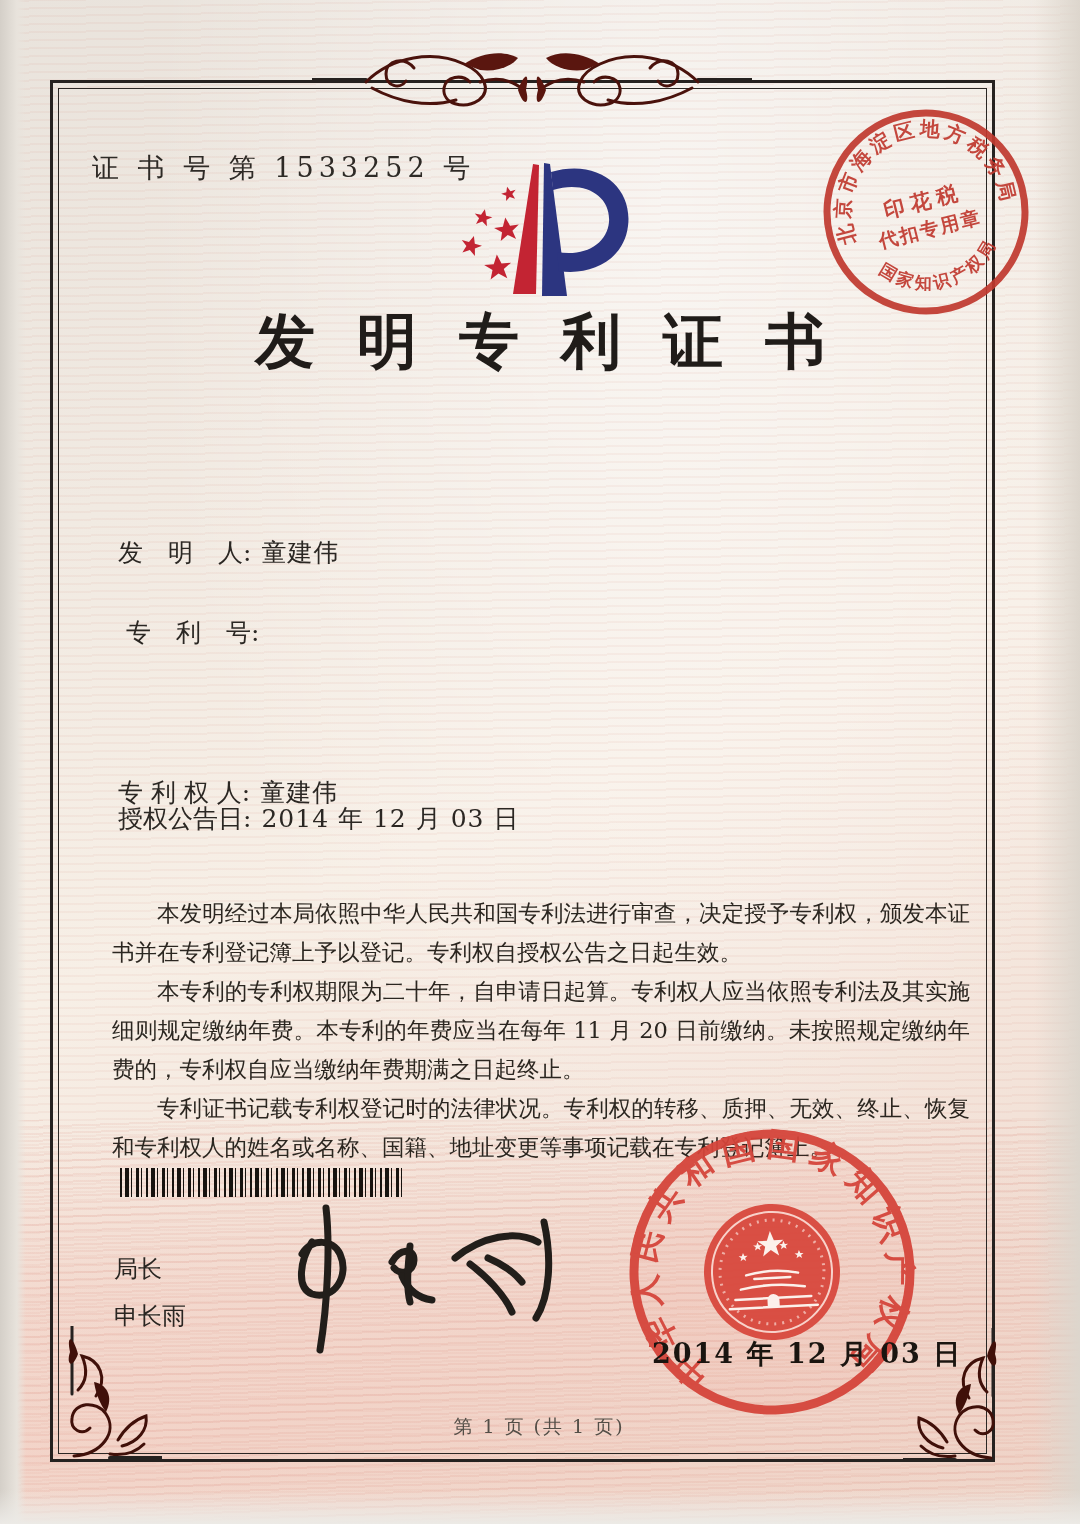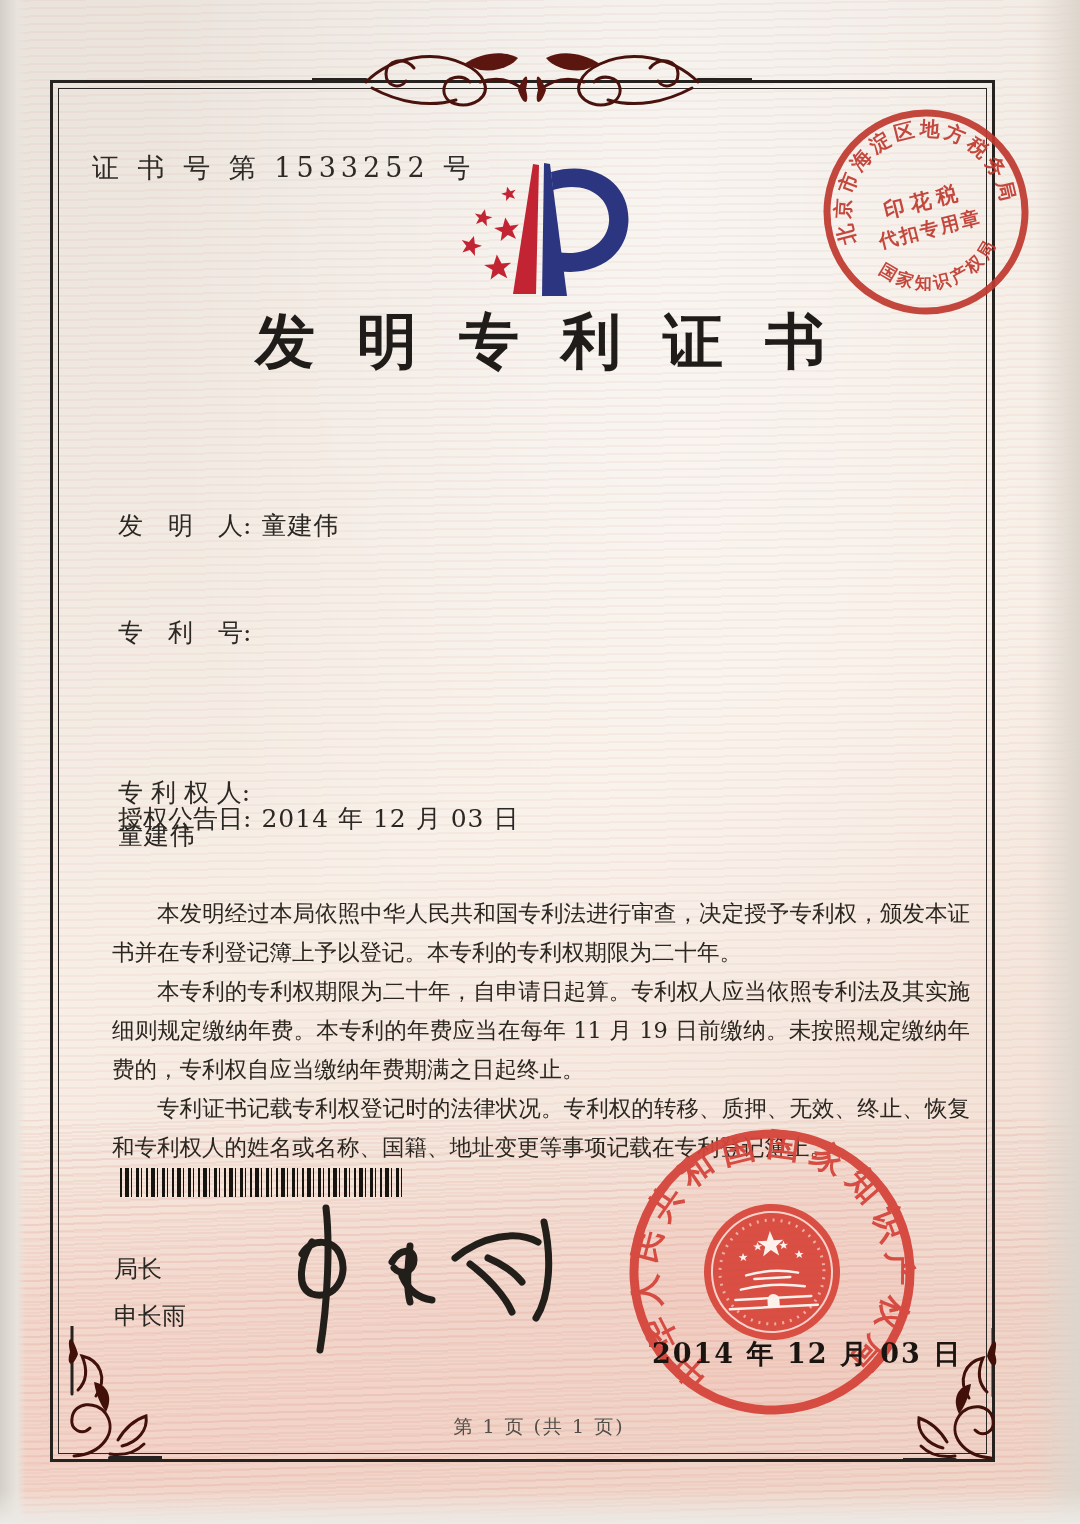--- a/index.html
+++ b/index.html
@@ -35,21 +35,21 @@
   .logo{position:absolute;left:435px;top:150px;width:230px;height:158px;}
   .taxstamp{position:absolute;left:818px;top:104px;width:216px;height:216px;opacity:.92;}
 
   .title{position:absolute;left:0;top:302px;width:1080px;text-align:center;
     font-size:60px;font-weight:700;letter-spacing:42px;text-indent:42px;color:#201c19;}
 
   .frow{position:absolute;left:118px;right:95px;display:flex;gap:10px;
     font-size:25px;color:#2b2723;white-space:nowrap;}
   .frow .fvalue{letter-spacing:1px;}
   .frow0{top:452px;white-space:normal;}
-  .frow1{top:509px;} .frow2{top:616px;} .frow3{top:696px;} .frow4{top:776px;flex-direction:column;} .frow5{top:802px;}
+  .frow1{top:536px;} .frow2{top:616px;margin-left:8px;} .frow3{top:696px;} .frow4{top:776px;} .frow5{top:802px;}
 
   .paras{position:absolute;left:112px;top:894px;width:858px;font-size:22.5px;
     line-height:39px;text-align:justify;color:#2b2620;}
   .paras p{margin:0;text-indent:2em;}
 
   .barcode{position:absolute;left:120px;top:1168px;width:282px;height:29px;
     background:repeating-linear-gradient(90deg,
       #17130f 0 2px, transparent 2px 5px,
       #17130f 5px 9px, transparent 9px 11px,
       #17130f 11px 12px, transparent 12px 16px,
@@ -164,22 +164,22 @@
   <div class="frow frow4">
     <span class="flabel">专 利 权 人:</span>
     <span class="fvalue">童建伟</span>
   </div>
   <div class="frow frow5">
     <span class="flabel">授权公告日:</span>
     <span class="fvalue">2014 年 12 月 03 日</span>
   </div>
 
   <div class="paras">
-    <p>本发明经过本局依照中华人民共和国专利法进行审查，决定授予专利权，颁发本证书并在专利登记簿上予以登记。本专利的专利权期限为二十年。</p>
-    <p>本专利的专利权期限为二十年，自申请日起算。专利权人应当依照专利法及其实施细则规定缴纳年费。本专利的年费应当在每年 11 月 19 日前缴纳。未按照规定缴纳年费的，专利权自应当缴纳年费期满之日起终止。</p>
+    <p>本发明经过本局依照中华人民共和国专利法进行审查，决定授予专利权，颁发本证书并在专利登记簿上予以登记。专利权自授权公告之日起生效。</p>
+    <p>本专利的专利权期限为二十年，自申请日起算。专利权人应当依照专利法及其实施细则规定缴纳年费。本专利的年费应当在每年 11 月 20 日前缴纳。未按照规定缴纳年费的，专利权自应当缴纳年费期满之日起终止。</p>
     <p>专利证书记载专利权登记时的法律状况。专利权的转移、质押、无效、终止、恢复和专利权人的姓名或名称、国籍、地址变更等事项记载在专利登记簿上。</p>
   </div>
 
   <div class="barcode"></div>
 
   <div class="officer">
     <div>局长</div>
     <div>申长雨</div>
   </div>
 

